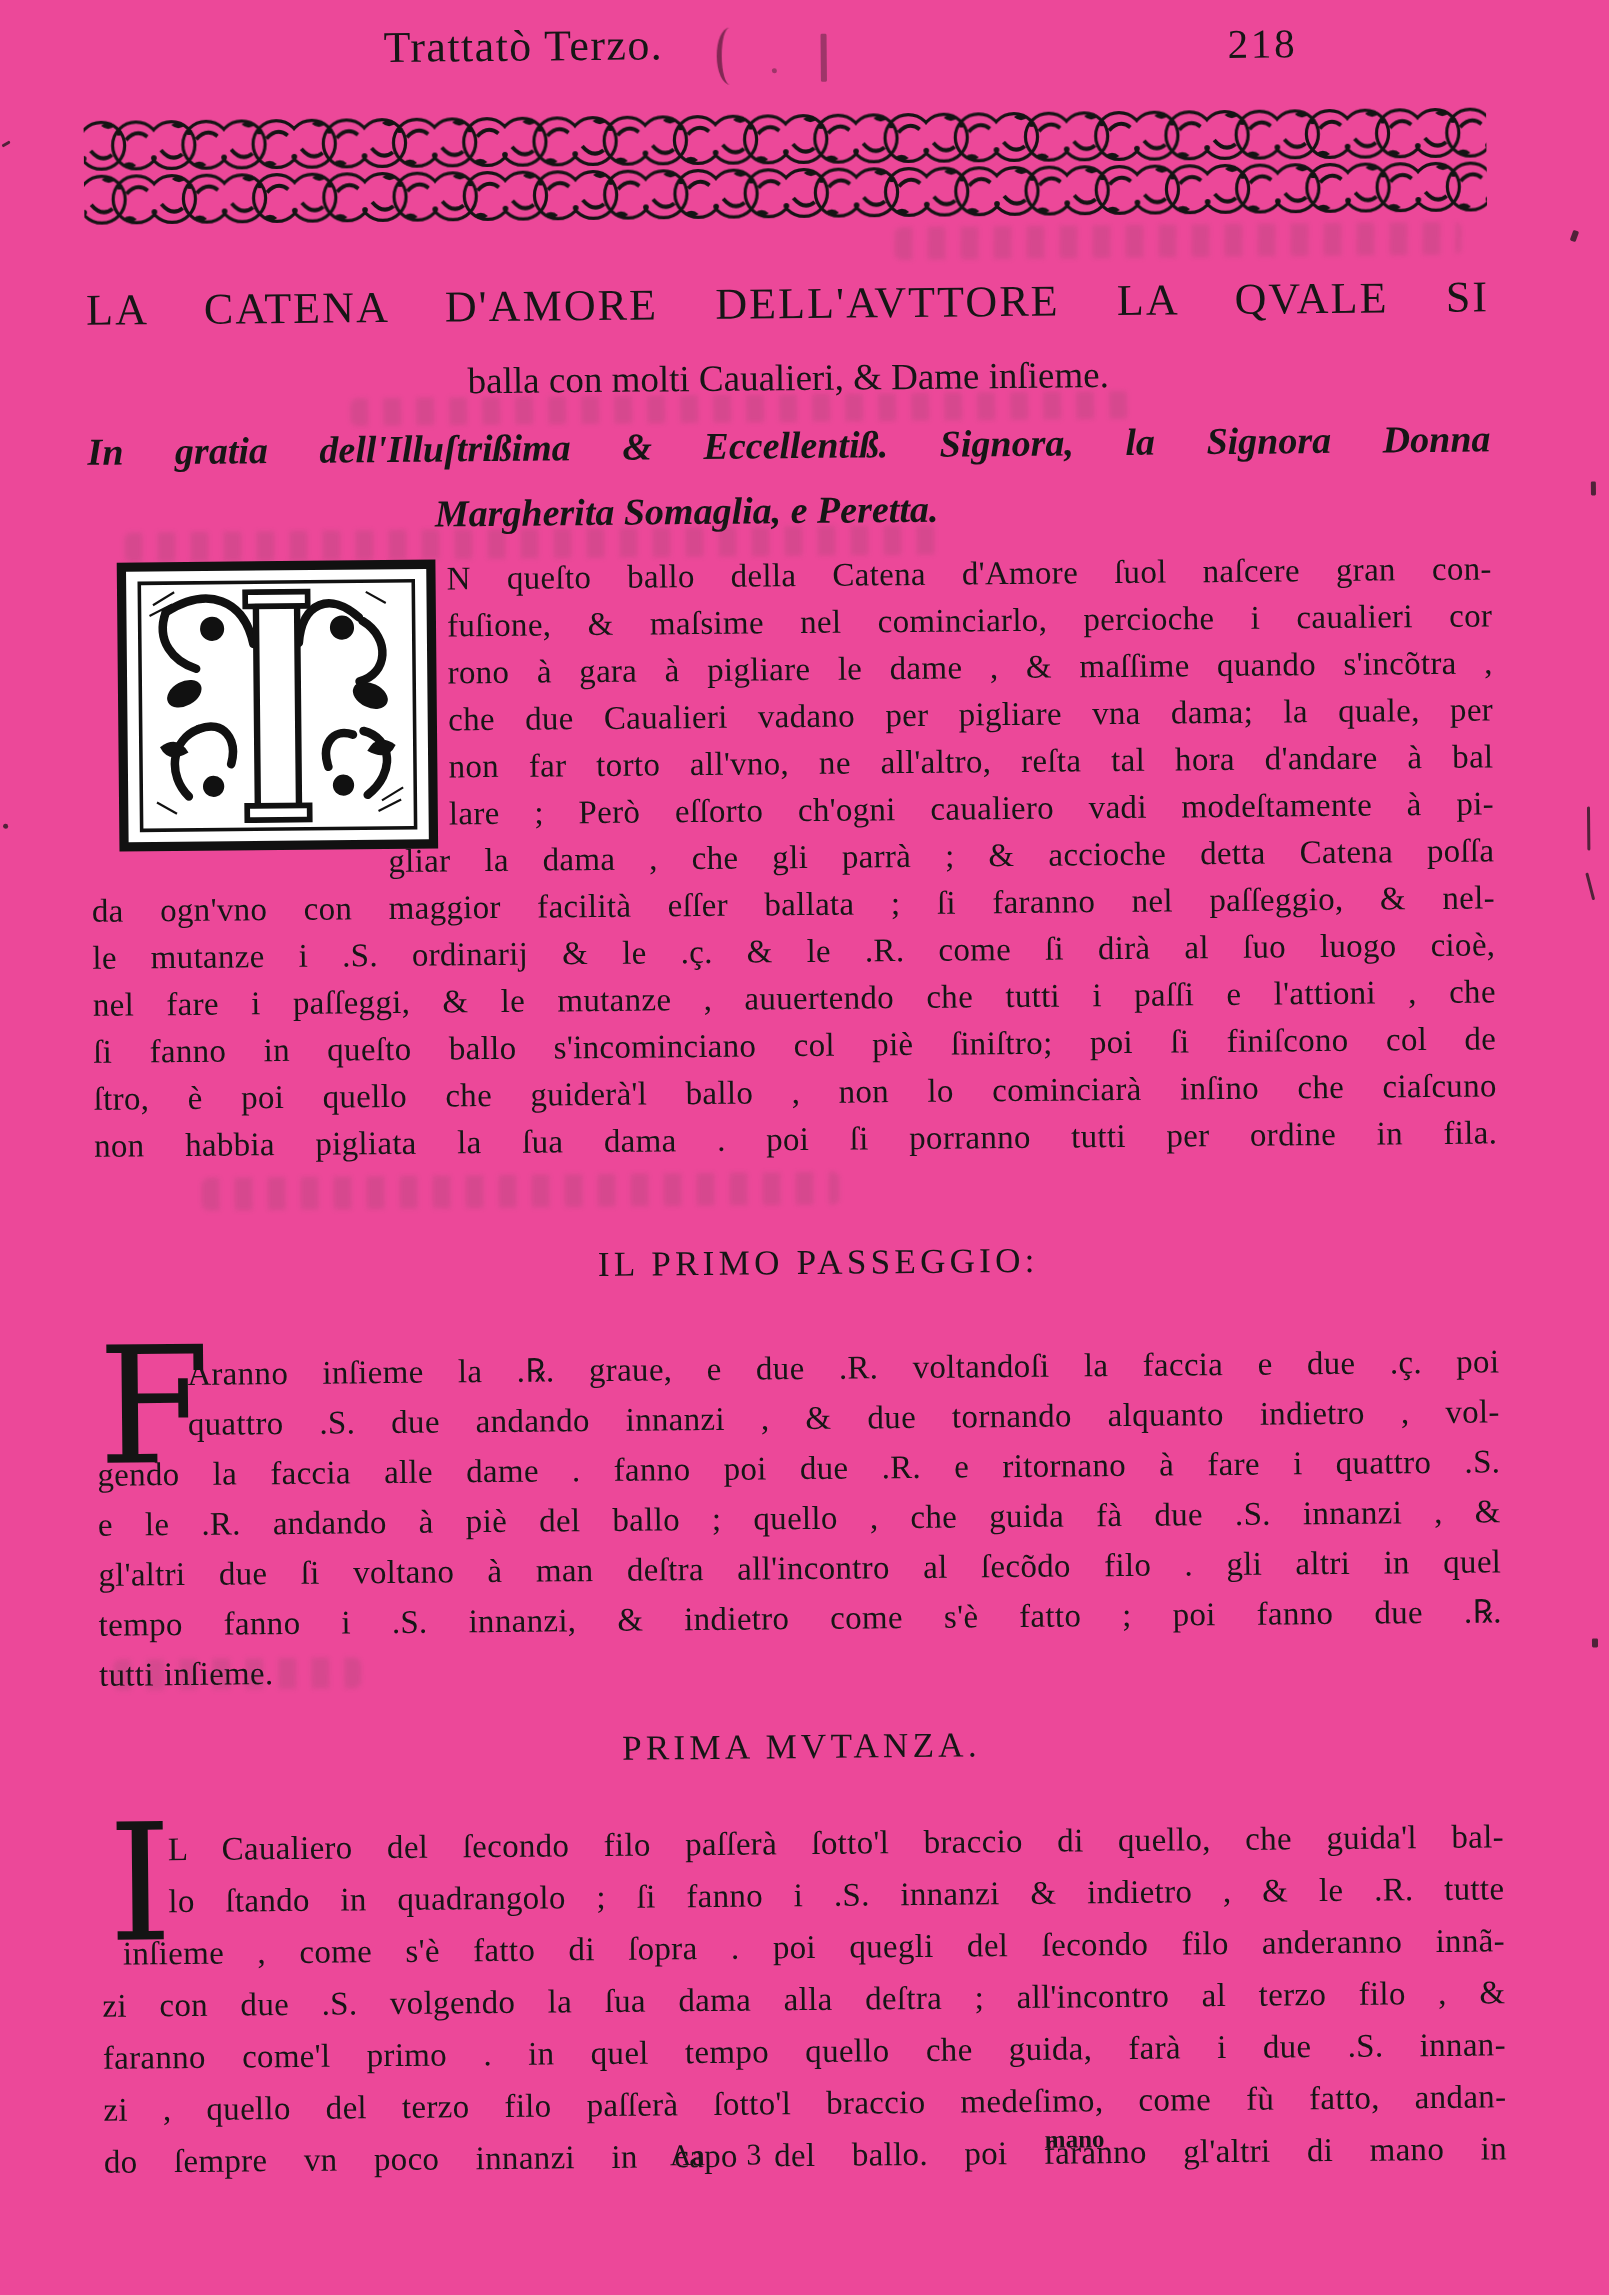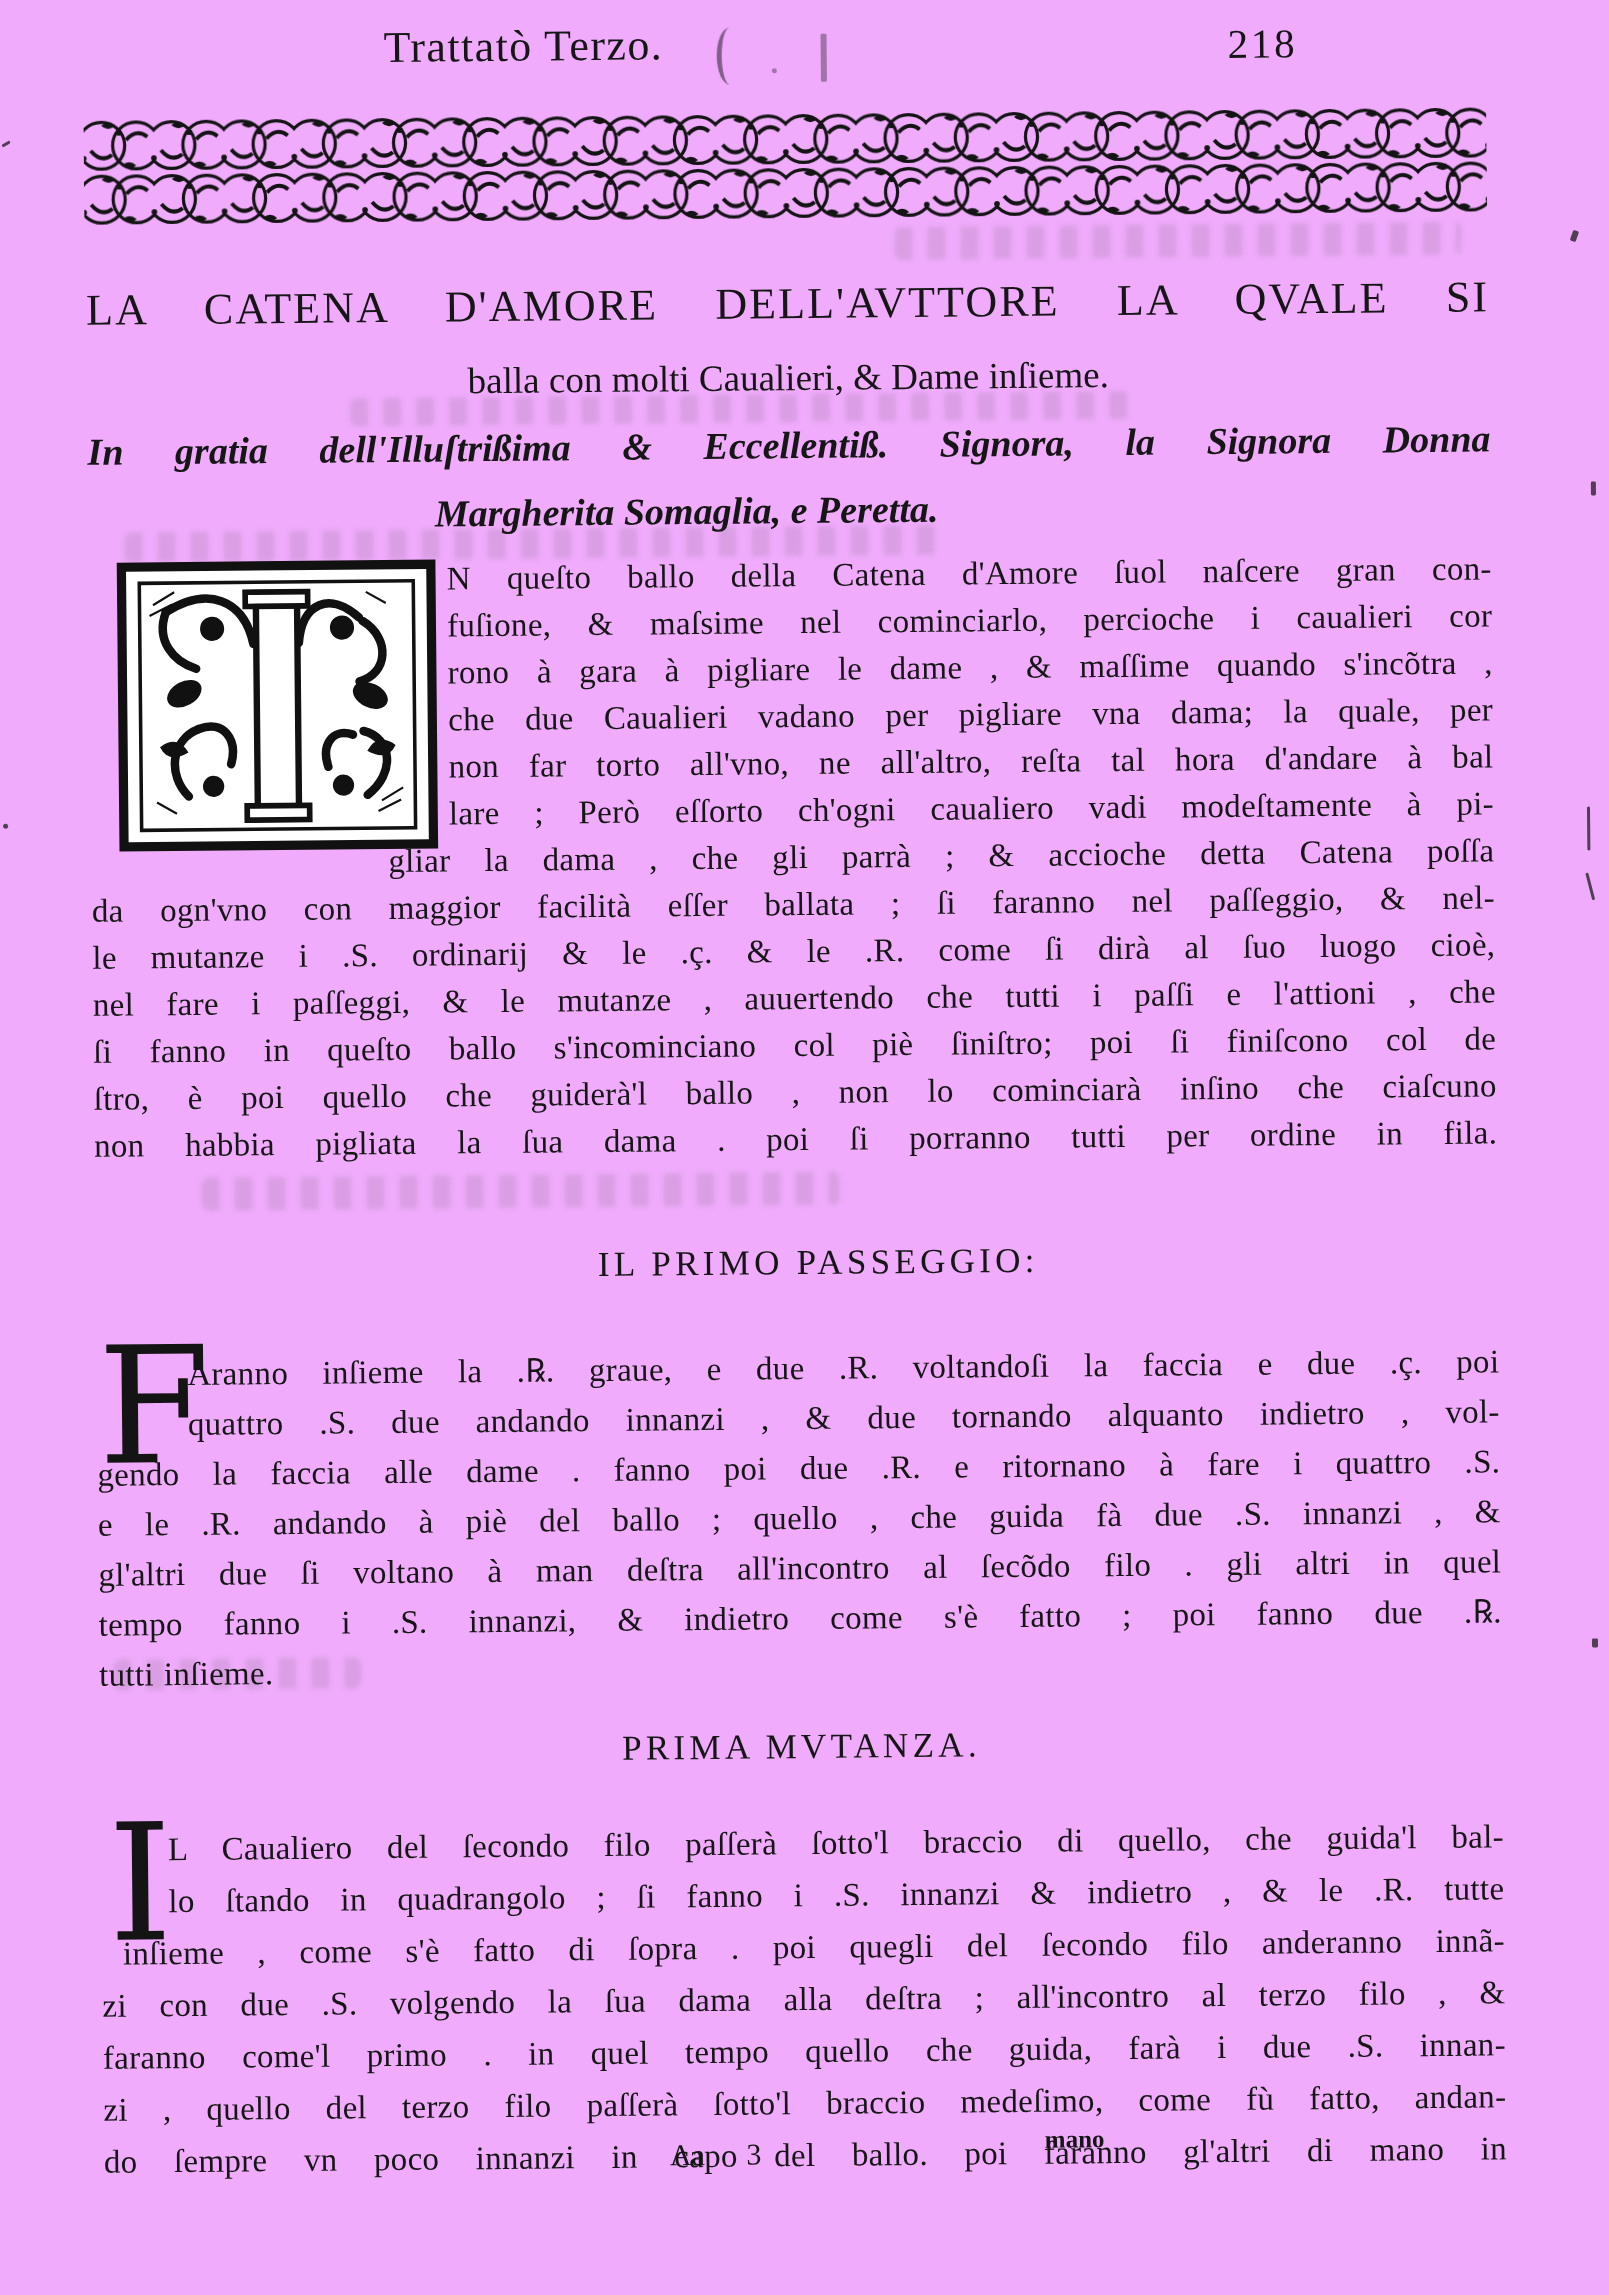--- a/index.html
+++ b/index.html
@@ -1,19 +1,19 @@
 <!DOCTYPE html>
 <html style="font-size:11.3px"><head>
 <meta charset="utf-8">
 <style>
   html,body{margin:0;padding:0;background:#e8e8e4;}
   .page{
     position:relative;
     width:1610px;height:2295px;
-    background:#f0abfc;
+    background:#ec4899;
     overflow:hidden;
     font-family:"Liberation Serif","DejaVu Serif",serif;
     color:#161616;
   }
   .sheet{
     position:absolute;left:0;top:0;width:1610px;height:2295px;
     transform:rotate(-0.55deg);
     transform-origin:50% 40%;
   }
   .abs{position:absolute;}

